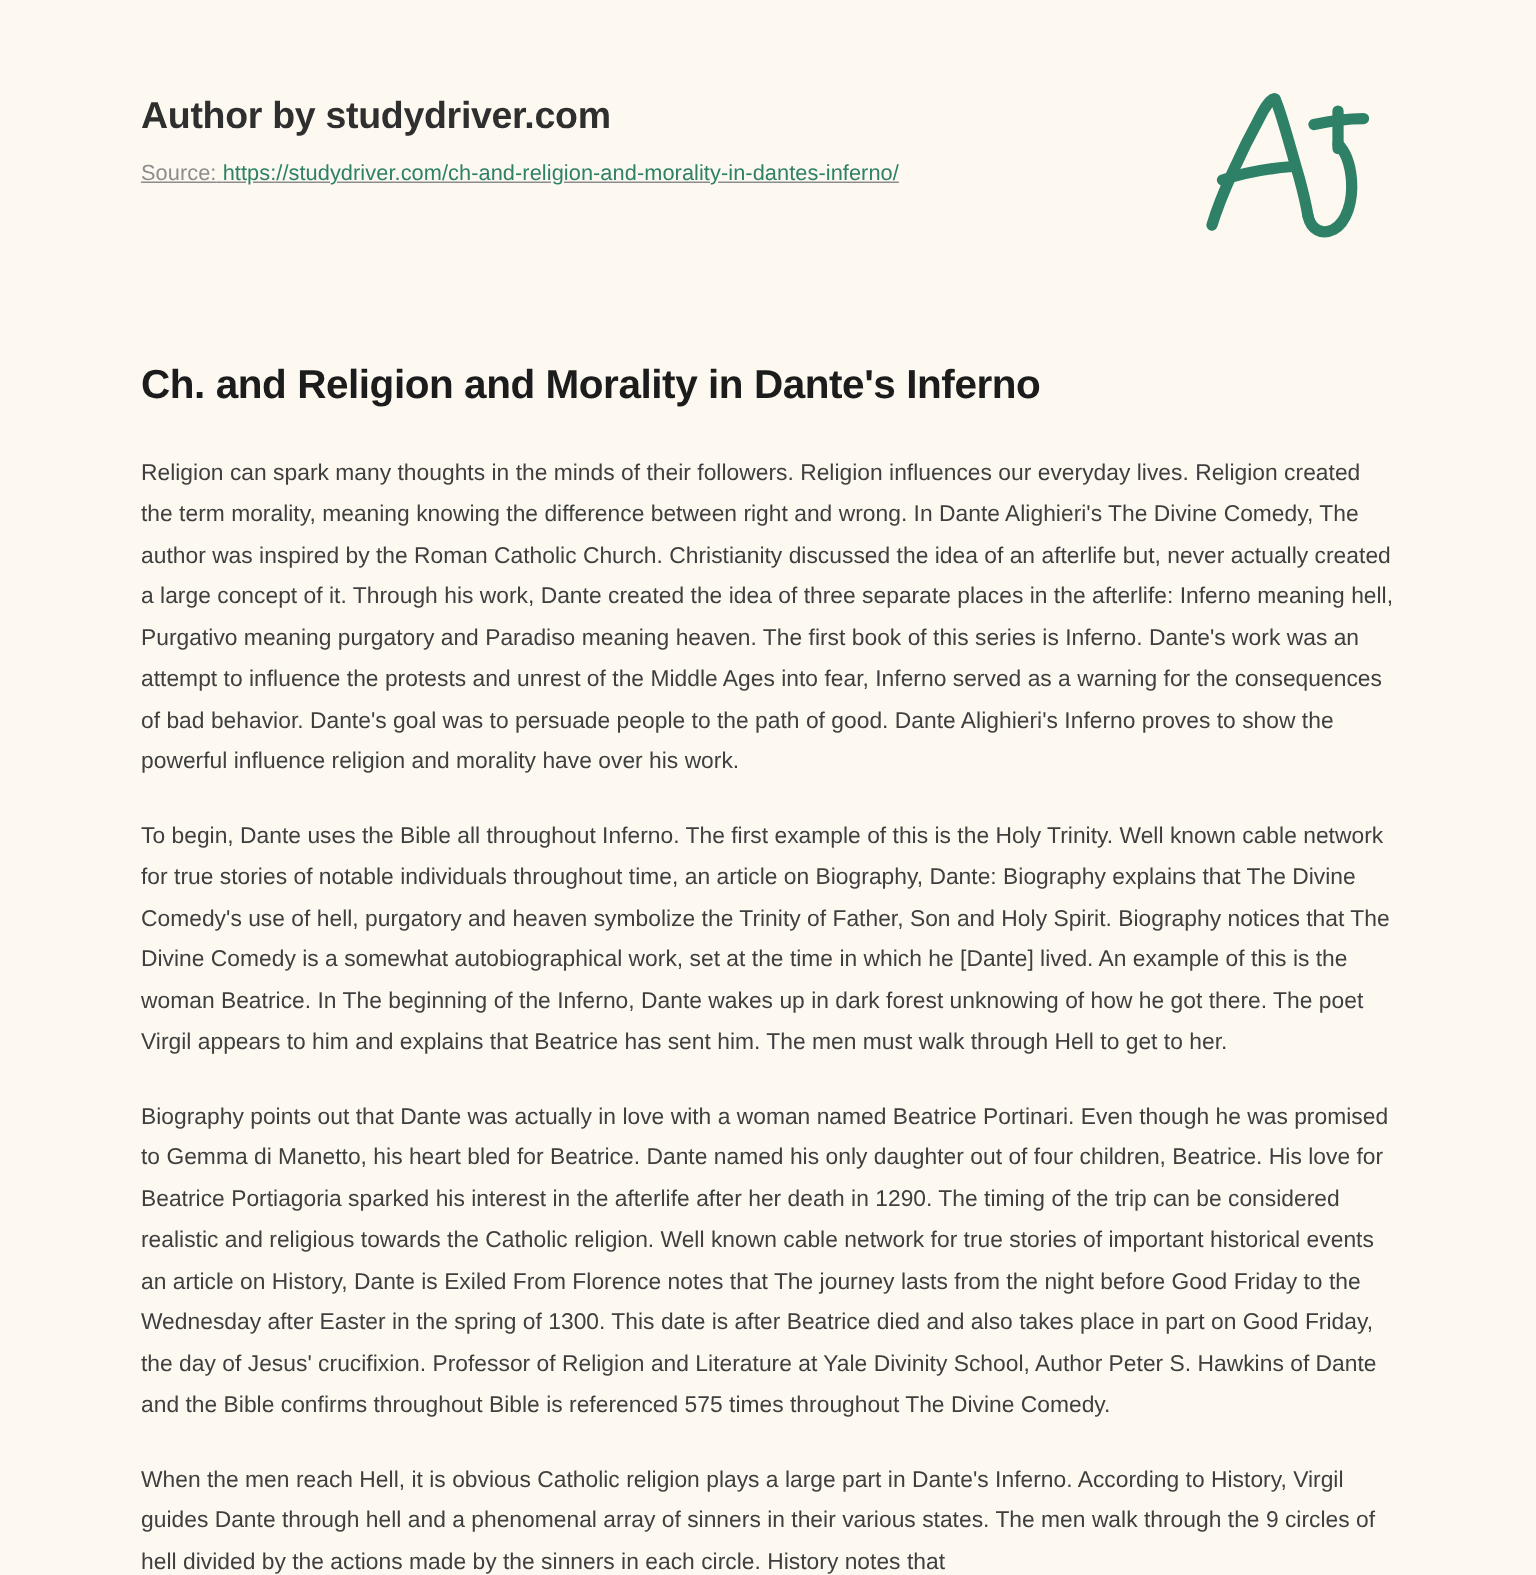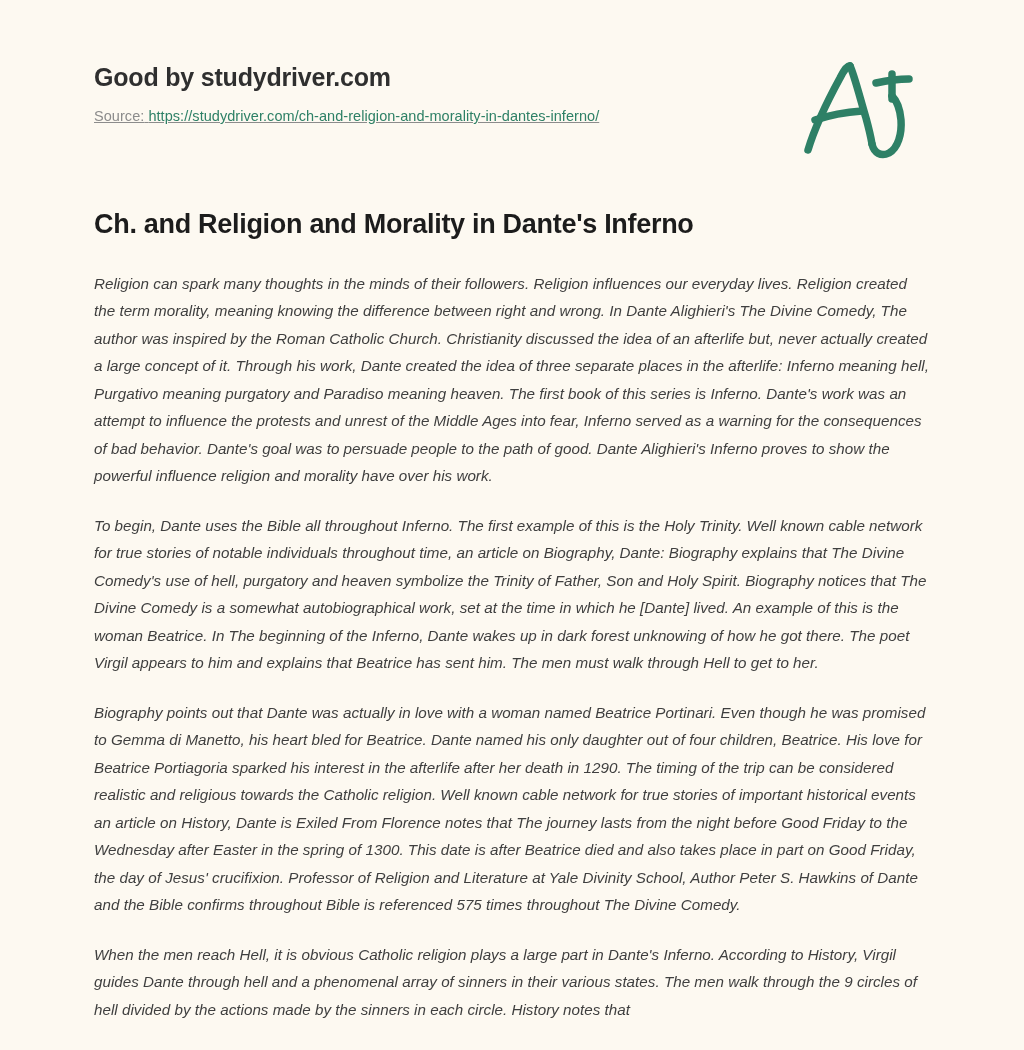--- a/index.html
+++ b/index.html
@@ -61,49 +61,48 @@
     height: 112px;
   }
   .logo svg {
     display: block;
     width: 132px;
     height: 112px;
   }
 
   
   .title {
-    margin-top: 56px;
+    margin-top: 88px;
     font-size: 27px;
     font-weight: bold;
     color: #1c1c1c;
     letter-spacing: -0.3px;
     line-height: 1.25;
   }
 
   
   .article {
     margin-top: 28px;
   }
   .article p {
     margin: 0 0 22px 0;
     font-size: 15.2px;
     line-height: 27.5px;
     color: #3f3f3f;
     text-align: left;
     letter-spacing: 0.02px;
-    font-style: italic;
   }
 </style>
 </head>
 <body>
 
 <div class="page">
 
   <div class="header">
-    <div class="brand-line">Good by studydriver.com</div>
+    <div class="brand-line">Author by studydriver.com</div>
 
     <div class="source-line">
       <span class="source-label">Source:</span>
       <span class="source-url">https://studydriver.com/ch-and-religion-and-morality-in-dantes-inferno/</span>
     </div>
 
     <div class="logo">
       <svg viewBox="0 0 132 112" xmlns="http://www.w3.org/2000/svg">
         <g fill="none" stroke="#2e8066" stroke-width="7.5" stroke-linecap="round" stroke-linejoin="round">
 

